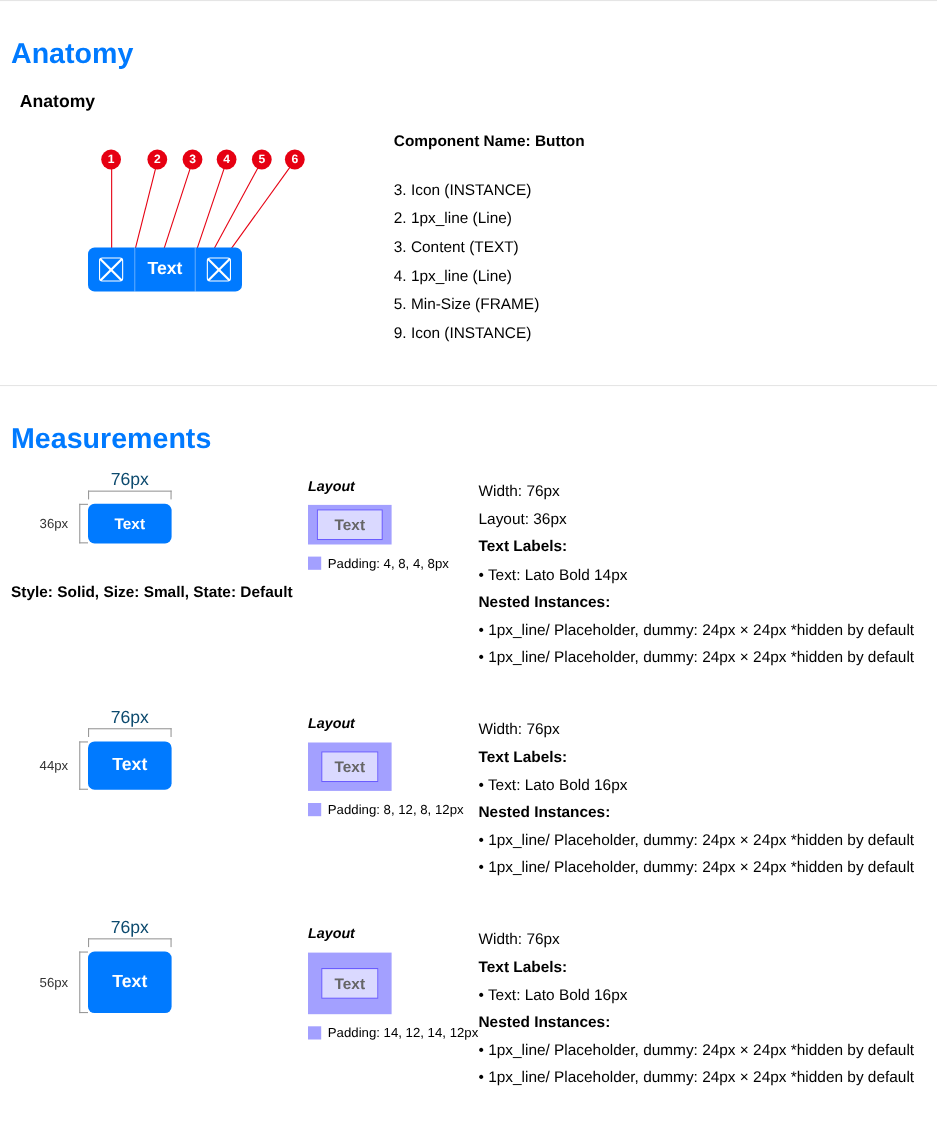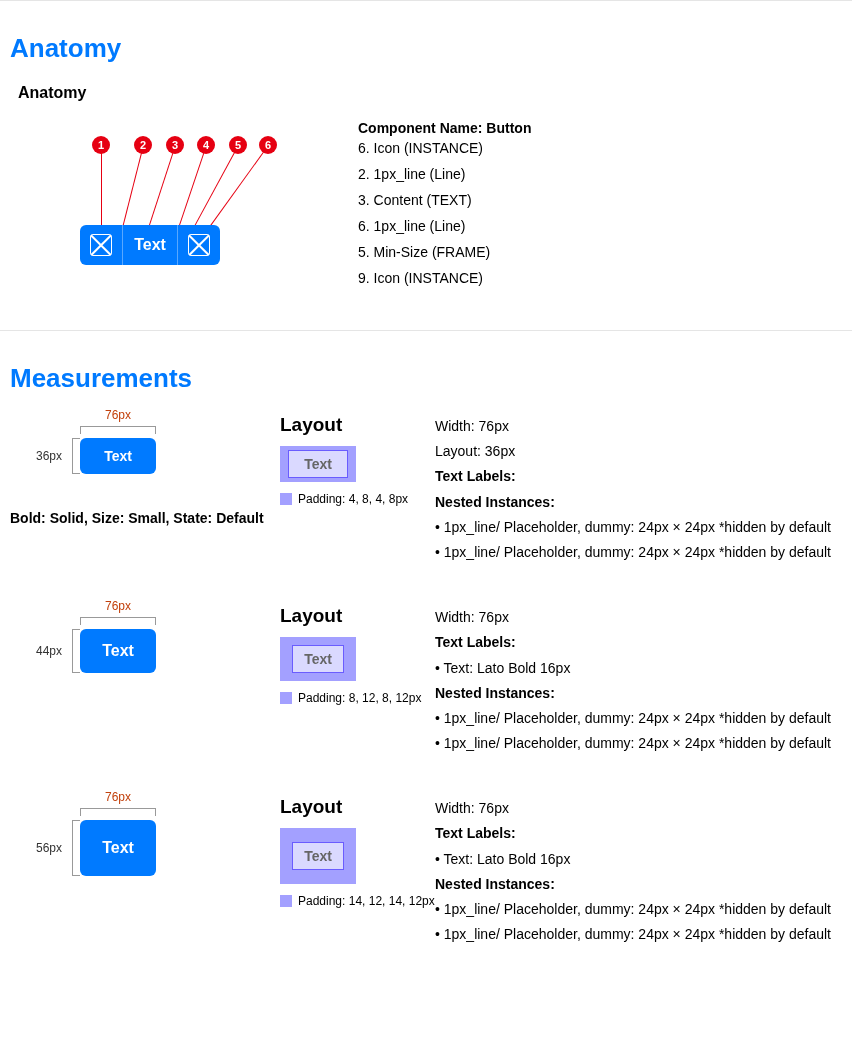--- a/index.html
+++ b/index.html
@@ -55,54 +55,54 @@
     position: relative;
   }
   .ph-icon::before, .ph-icon::after {
     content:""; position:absolute; left:50%; top:50%;
     width: 140%; height: 1.5px; background:#fff;
   }
   .ph-icon::before { transform: translate(-50%,-50%) rotate(45deg); }
   .ph-icon::after  { transform: translate(-50%,-50%) rotate(-45deg); }
 
   .anatomy-list { font-size: 14px; }
-  .anatomy-list .cname { font-weight: 700; margin-bottom: 4px; }
+  .anatomy-list .cname { font-weight: 700; margin-bottom: 28px; }
   .anatomy-list .item { margin-bottom: 10px; }
 
   
   .meas-row { display: flex; align-items: flex-start; padding-left: 0; margin-bottom: 40px;}
   .meas-vis-col { width: 270px; }
   .meas-layout-col { width: 155px; }
   .meas-detail-col { flex:1; }
   .style-line { font-weight: 700; font-size: 14px; margin-top: 14px; }
 
   .meas-vis { position: relative; width: 200px; margin-left: 15px;}
   .dim-horiz {
     position: relative; height: 20px; margin: 0 auto 4px auto;
   }
-  .dim-horiz .lbl { position:absolute; left:50%; top:-6px; transform:translateX(-50%); font-size:12px; color:#c2410c;}
+  .dim-horiz .lbl { position:absolute; left:50%; top:-6px; transform:translateX(-50%); font-size:16px; color:#0c4a6e;}
   .dim-horiz .bracket {
     position:absolute; left:0; right:0; bottom:0;
     height: 8px; border:1px solid #999; border-bottom:none;
   }
   .dim-vert {
     position:absolute; left:-8px; top:0; bottom:0; width: 8px;
     border:1px solid #999; border-right: none;
   }
   .dim-vert-lbl {
     position:absolute; left:-44px; top:50%; transform:translateY(-50%);
     font-size:12px; color:#333;
   }
   .btn-meas {
     background:#007aff; border-radius:6px; color:#fff; font-weight:700;
     display:flex; align-items:center; justify-content:center;
     position: relative;
   }
 
-  .layout-h { font-weight:700; font-size:19px; margin-bottom: 10px; }
+  .layout-h { font-weight:700; font-size:13px; margin-bottom: 10px; font-style: italic; }
   .layout-box {
     position: relative; display:inline-block;
     background: #a3a0ff;
   }
   .layout-box .inner {
     background: rgba(255,255,255,0.6);
     border:1px solid #6a5cff;
     color:#666; font-weight:700;
     display:flex; align-items:center; justify-content:center;
     font-size:14px;
@@ -146,24 +146,24 @@
         <div class="marker" style="left: 179px; top: 16px;">4</div>
         <div class="marker-line" style="left: 220px; top: 25px; height: 94.414px; transform: rotate(28.4652deg);"></div>
         <div class="marker" style="left: 211px; top: 16px;">5</div>
         <div class="marker-line" style="left: 250px; top: 25px; height: 114.621px; transform: rotate(35.7701deg);"></div>
         <div class="marker" style="left: 241px; top: 16px;">6</div>
       </div>
 
     <div class="anatomy-list">
       <div class="cname">Component Name: Button</div>
       <div id="anatomy-items">
-          <div class="item">6. Icon (INSTANCE)</div>
+          <div class="item">3. Icon (INSTANCE)</div>
           <div class="item">2. 1px_line (Line)</div>
           <div class="item">3. Content (TEXT)</div>
-          <div class="item">6. 1px_line (Line)</div>
+          <div class="item">4. 1px_line (Line)</div>
           <div class="item">5. Min-Size (FRAME)</div>
           <div class="item">9. Icon (INSTANCE)</div>
         </div>
     </div>
   </div>
 </div>
 
 <div class="hr"></div>
 
 <div class="section">
@@ -175,30 +175,31 @@
             <div class="dim-horiz" style="width: 76px; margin-left: 55px;">
               <span class="lbl">76px</span>
               <span class="bracket"></span>
             </div>
             <div style="position: relative; margin-left: 55px; width: 76px; height: 36px;">
               <div class="btn-meas" style="width: 76px; height: 36px; font-size: 14px;">Text</div>
               <div class="dim-vert"></div>
               <div class="dim-vert-lbl">36px</div>
             </div>
           </div>
-          <div class="style-line" style="margin-top: 36px;">Bold: Solid, Size: Small, State: Default</div>
+          <div class="style-line" style="margin-top: 36px;">Style: Solid, Size: Small, State: Default</div>
         </div>
         <div class="meas-layout-col"><div class="layout-h">Layout</div><div class="layout-box" style="padding: 4px 8px;"><div class="inner" style="width: 60px; height: 28px;">Text</div></div><div class="legend">
             <span class="sw"></span>
             <span>Padding: 4, 8, 4, 8px</span>
           </div></div>
         <div class="meas-detail-col">
           <div class="detail-line">Width: 76px</div>
           <div class="detail-line">Layout: 36px</div>
           <div class="detail-line b">Text Labels:</div>
+          <div class="detail-line">• Text: Lato Bold 14px</div>
           <div class="detail-line b">Nested Instances:</div>
           <div class="detail-line">• 1px_line/ Placeholder, dummy: 24px × 24px *hidden by default</div>
           <div class="detail-line">• 1px_line/ Placeholder, dummy: 24px × 24px *hidden by default</div>
         </div>
       </div>
       <div class="meas-row">
         <div class="meas-vis-col">
           <div class="meas-vis" style="width: 146px;">
             <div class="dim-horiz" style="width: 76px; margin-left: 55px;">
               <span class="lbl">76px</span>

